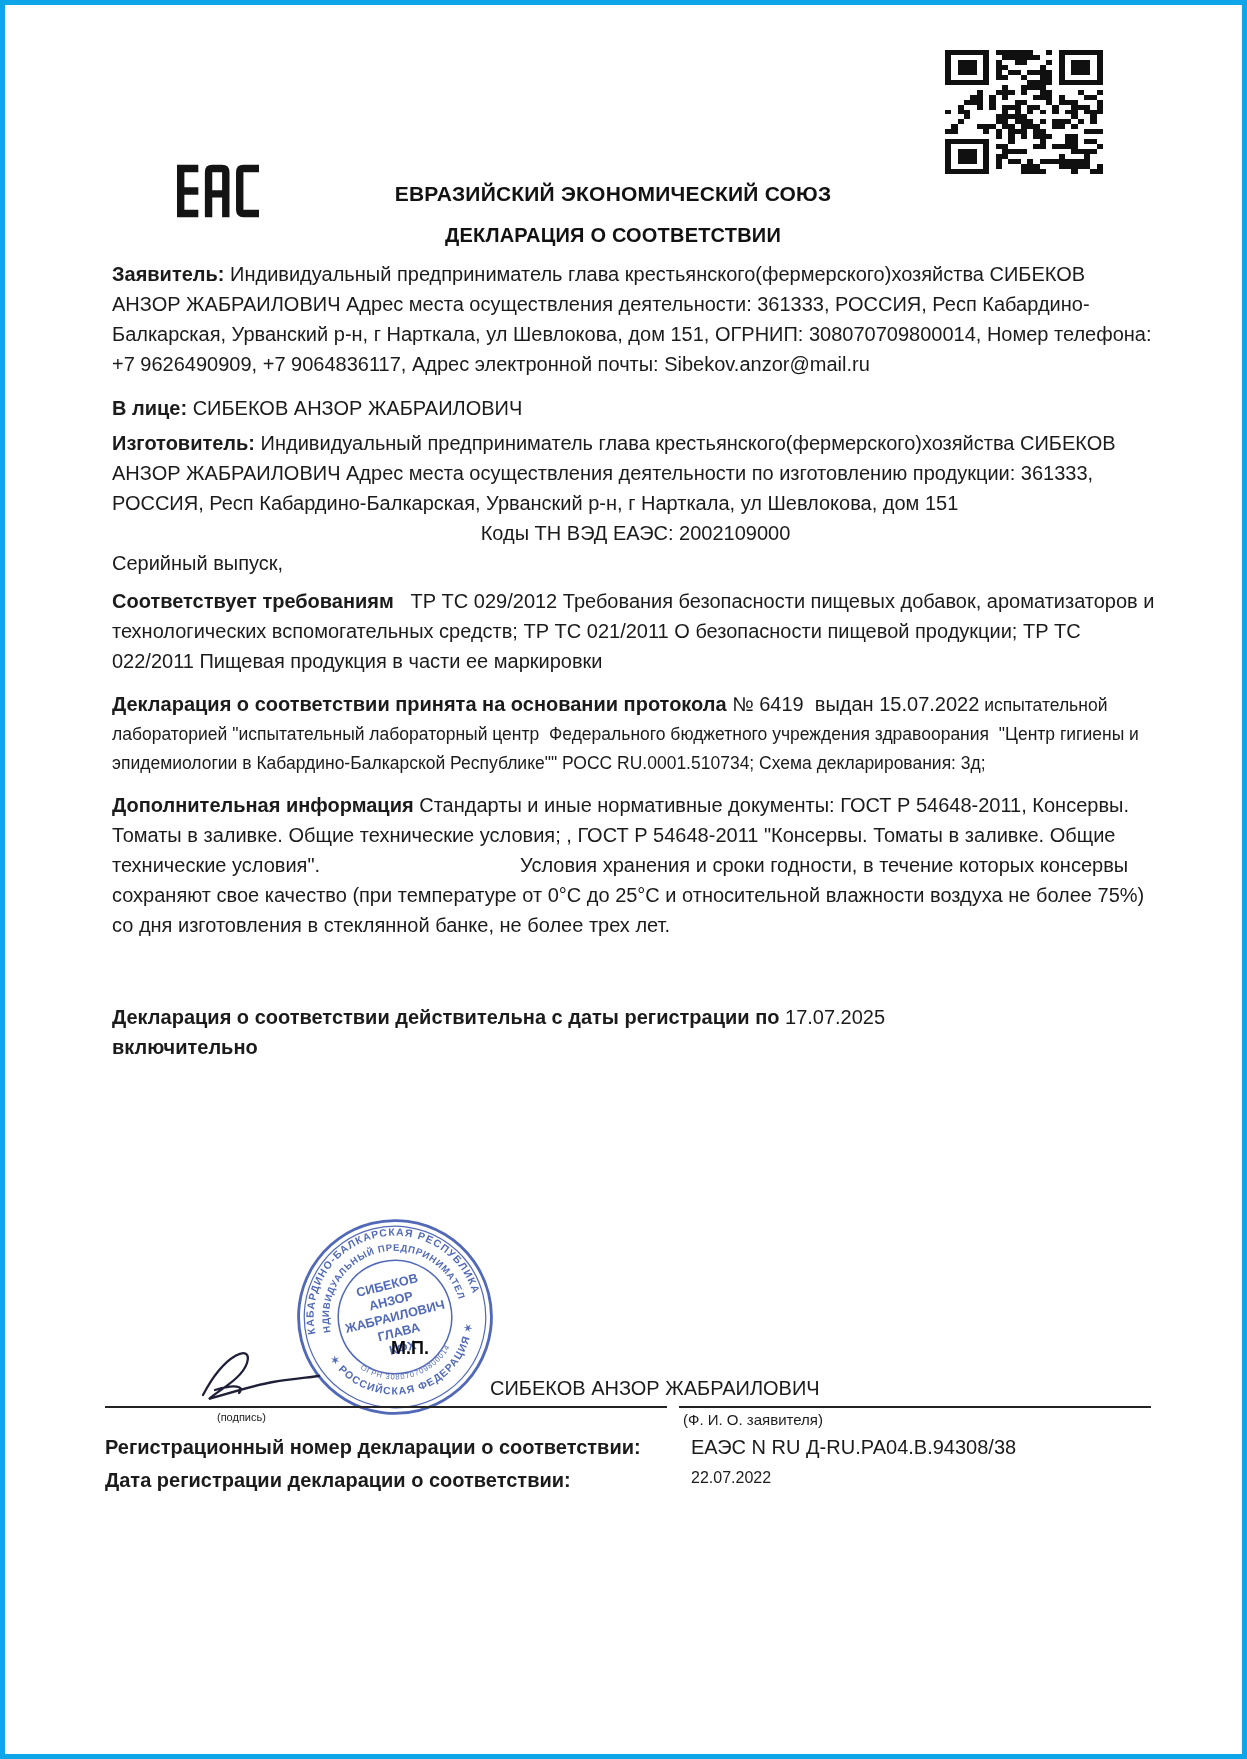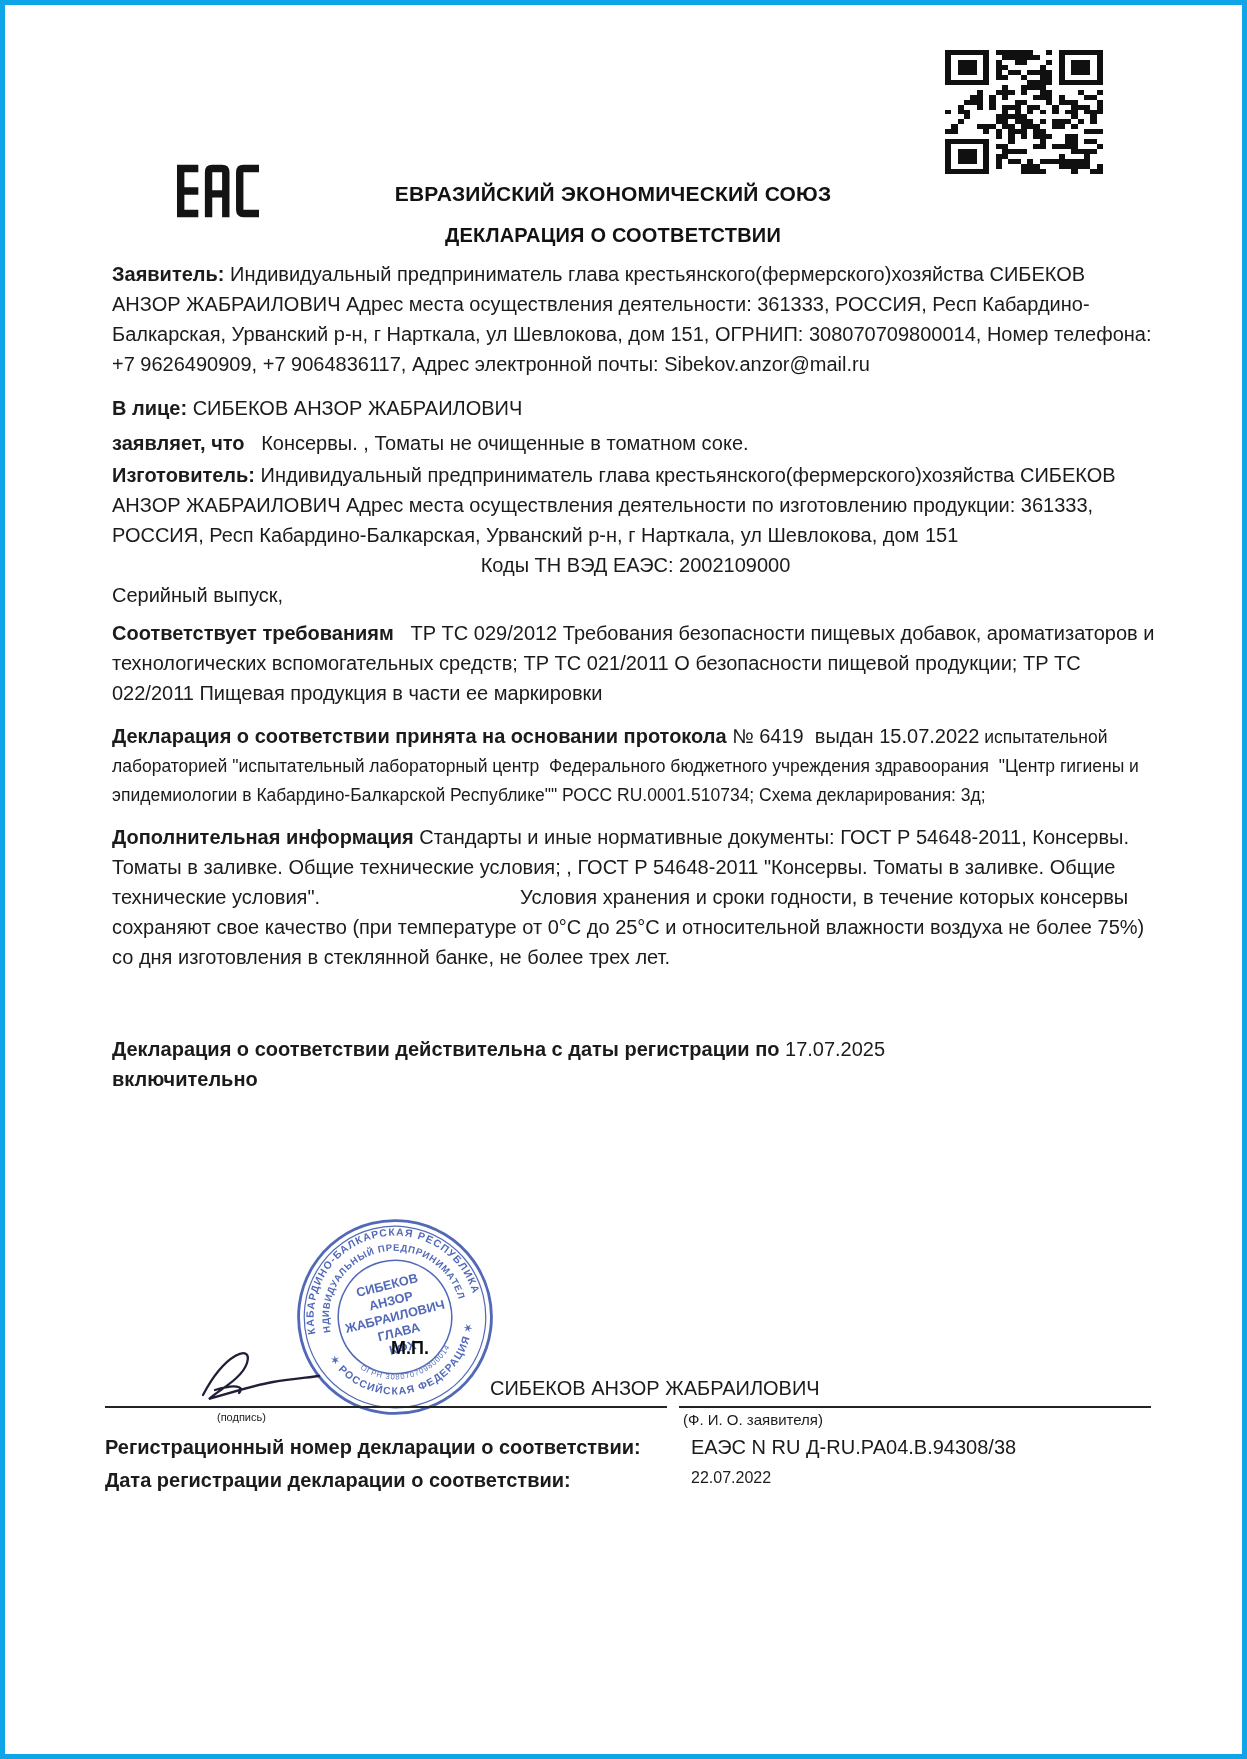--- a/index.html
+++ b/index.html
@@ -402,21 +402,20 @@
 
   <div class="title-union">ЕВРАЗИЙСКИЙ ЭКОНОМИЧЕСКИЙ СОЮЗ</div>
   <div class="title-doc">ДЕКЛАРАЦИЯ О СООТВЕТСТВИИ</div>
 
   <div class="body-col">
 
     <p class="para applicant"><b>Заявитель:</b><span> Индивидуальный предприниматель глава крестьянского(фермерского)хозяйства СИБЕКОВ АНЗОР ЖАБРАИЛОВИЧ Адрес места осуществления деятельности: 361333, РОССИЯ, Респ Кабардино-Балкарская, Урванский р-н, г Нарткала, ул Шевлокова, дом 151, ОГРНИП: 308070709800014, Номер телефона: +7 9626490909, +7 9064836117, Адрес электронной почты: Sibekov.anzor@mail.ru</span></p>
 
     <p class="para inperson"><b>В лице:</b><span> СИБЕКОВ АНЗОР ЖАБРАИЛОВИЧ</span></p>
 
-    <p class="para declares"><b>заявляет, что</b><span>   Консервы. , Томаты не очищенные в томатном соке.</span></p>
 
     <p class="para manufacturer"><b>Изготовитель:</b><span> Индивидуальный предприниматель глава крестьянского(фермерского)хозяйства СИБЕКОВ АНЗОР ЖАБРАИЛОВИЧ Адрес места осуществления деятельности по изготовлению продукции: 361333, РОССИЯ, Респ Кабардино-Балкарская, Урванский р-н, г Нарткала, ул Шевлокова, дом 151</span></p>
     <p class="para codes-line">Коды ТН ВЭД ЕАЭС: 2002109000</p>
     <p class="para serial-line">Серийный выпуск,</p>
 
     <p class="para complies"><b>Соответствует требованиям</b><span>   ТР ТС 029/2012 Требования безопасности пищевых добавок, ароматизаторов и технологических вспомогательных средств; ТР ТС 021/2011 О безопасности пищевой продукции; ТР ТС 022/2011 Пищевая продукция в части ее маркировки</span></p>
 
     <p class="para basis"><b>Декларация о соответствии принята на основании протокола</b><span> № 6419  выдан 15.07.2022</span><span class="basis-detail"> испытательной лабораторией "испытательный лабораторный центр  Федерального бюджетного учреждения здравоорания  "Центр гигиены и эпидемиологии в Кабардино-Балкарской Республике"" РОСС RU.0001.510734; Схема декларирования: 3д;</span></p>
 
     <p class="para dopinfo"><b>Дополнительная информация</b><span> Стандарты и иные нормативные документы: ГОСТ Р 54648-2011, Консервы. Томаты в заливке. Общие технические условия; , ГОСТ Р 54648-2011 "Консервы. Томаты в заливке. Общие технические условия".                                    Условия хранения и сроки годности, в течение которых консервы сохраняют свое качество (при температуре от 0°С до 25°С и относительной влажности воздуха не более 75%) со дня изготовления в стеклянной банке, не более трех лет.</span></p>

